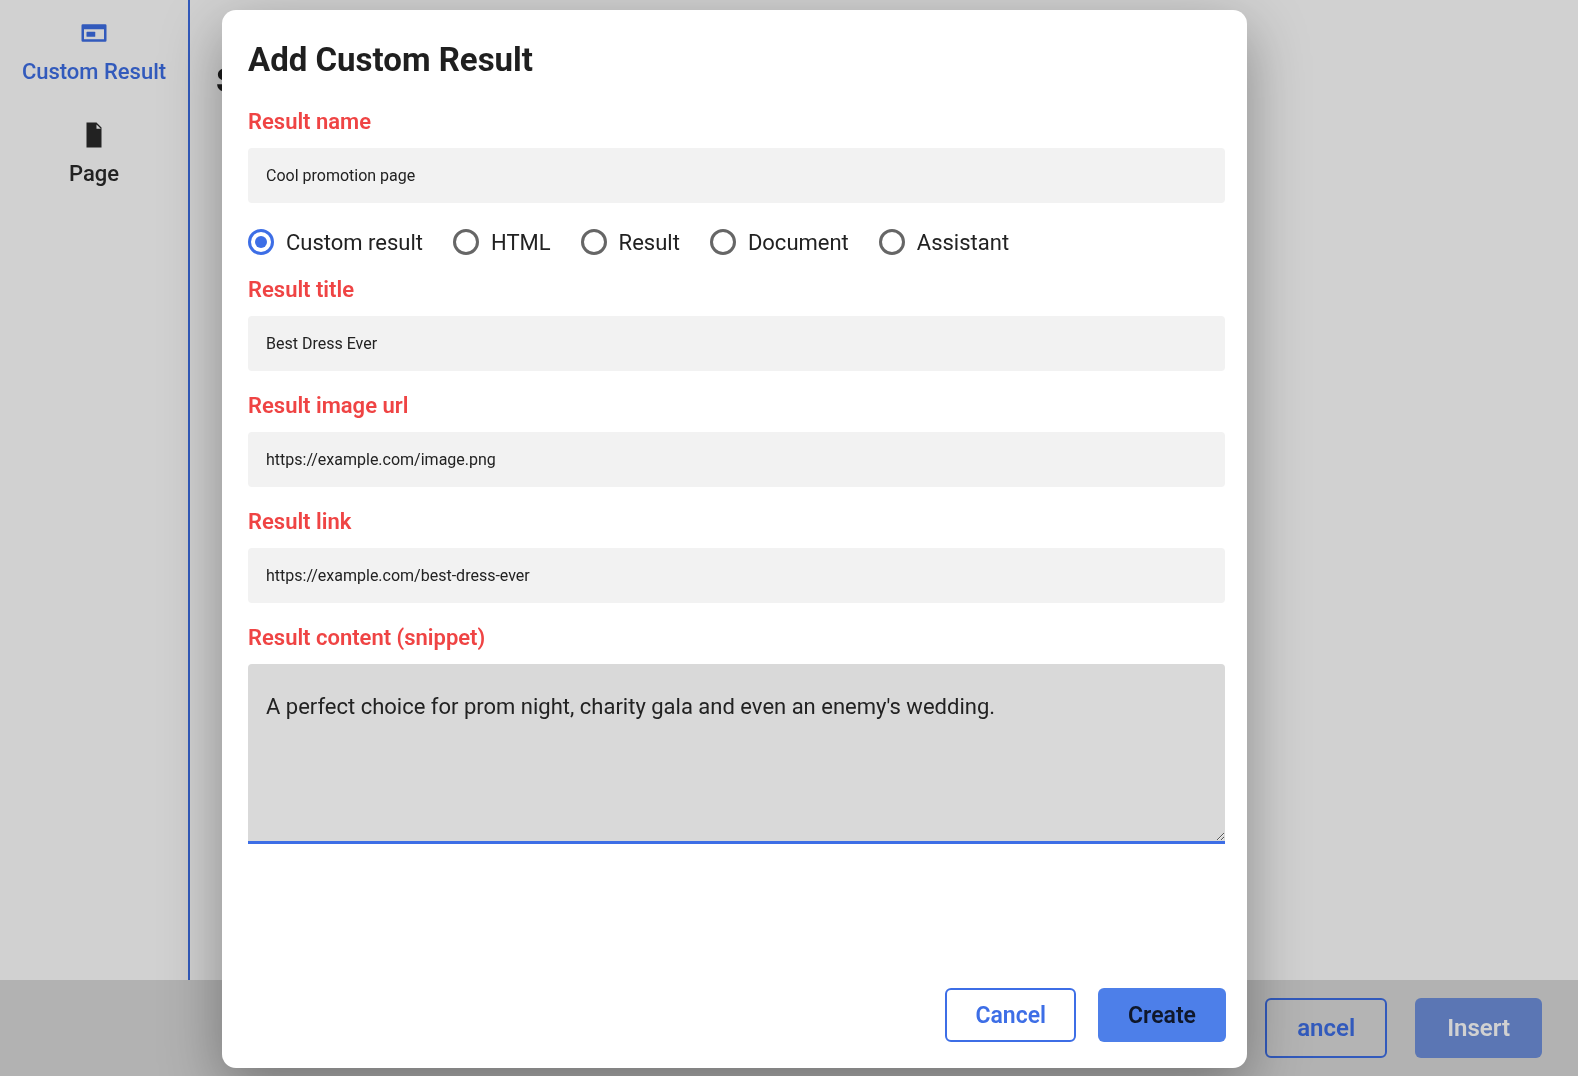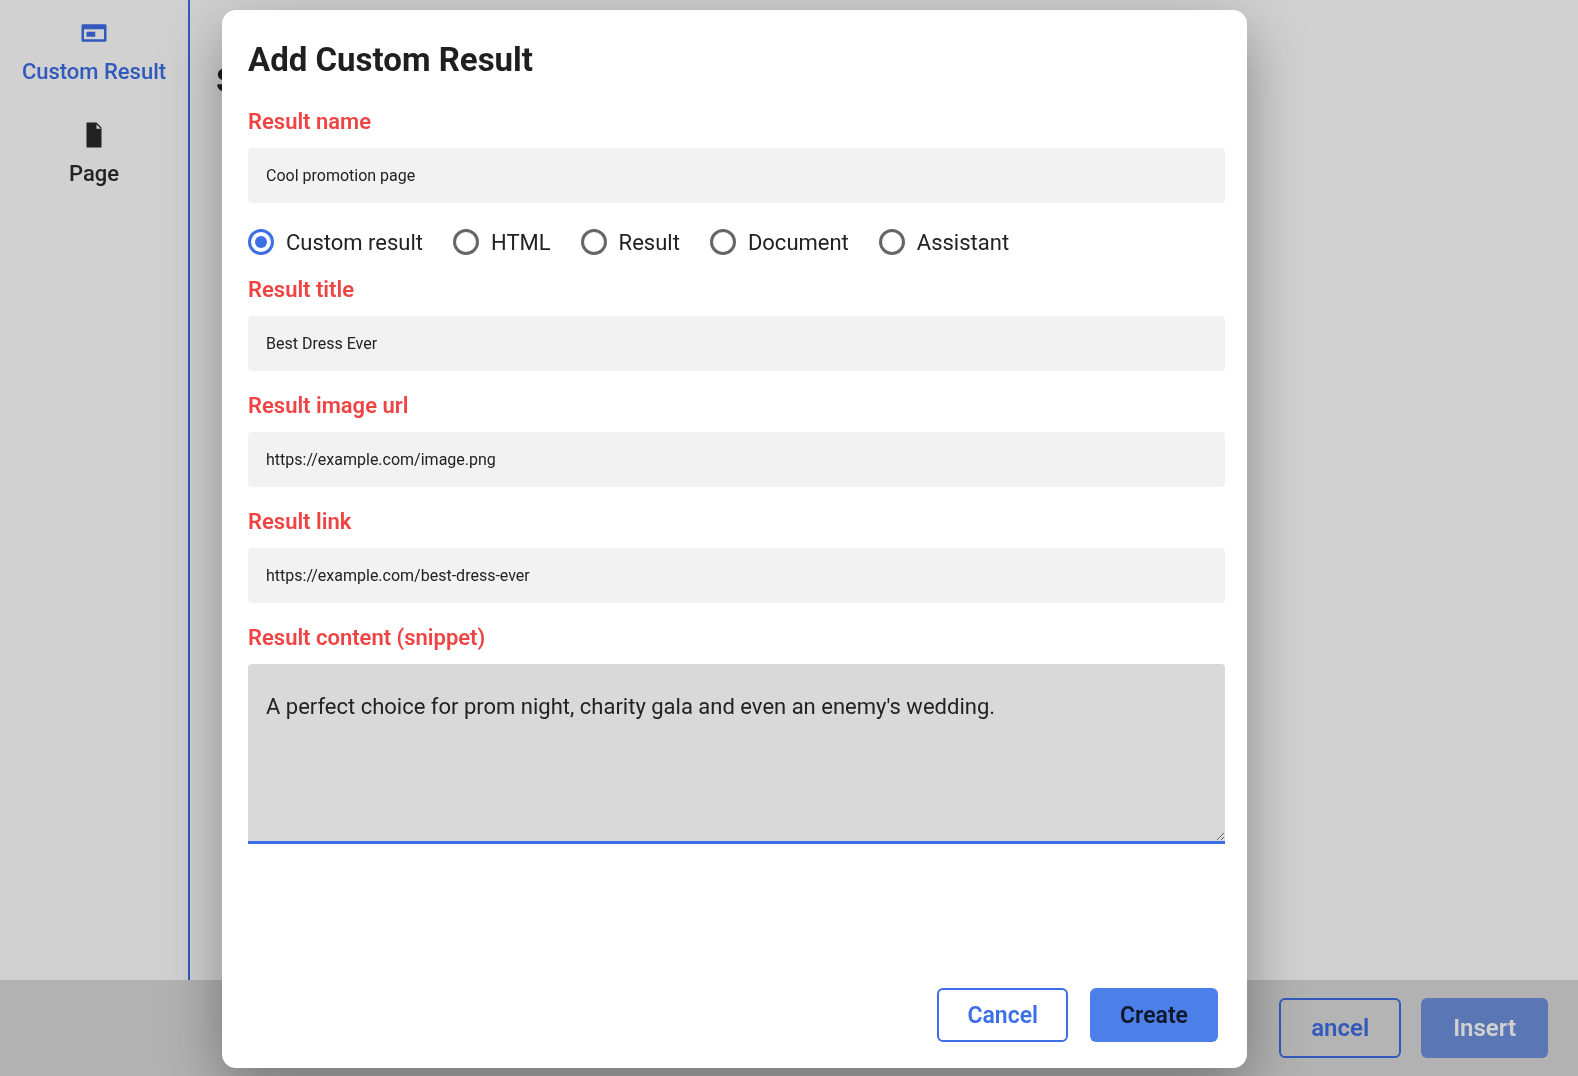--- a/index.html
+++ b/index.html
@@ -55,24 +55,24 @@
     color: #222;
   }
   .bg-footer {
     position: absolute;
     left: 0; right: 0; bottom: 0;
     height: 96px;
     background: #d9d9d9;
   }
   .bg-footer-inner {
     position: absolute;
-    right: 30px;
+    right: 36px;
     top: 18px;
     display: flex;
-    gap: 20px;
+    gap: 28px;
   }
   .bg-btn {
     height: 60px;
     padding: 0 30px;
     border-radius: 6px;
     font-size: 24px;
     font-weight: 600;
     display: inline-flex;
     align-items: center;
     justify-content: center;
@@ -176,21 +176,21 @@
     content: "";
     width: 12px; height: 12px;
     background: #3d6ee6;
     border-radius: 50%;
   }
 
   .modal-footer {
     display: flex;
     justify-content: flex-end;
     gap: 22px;
-    padding: 22px 29px 26px;
+    padding: 22px 21px 26px;
   }
   .m-btn {
     height: 54px;
     padding: 0 28px;
     border-radius: 6px;
     font-size: 23px;
     font-weight: 600;
     display: inline-flex;
     align-items: center;
     justify-content: center;

